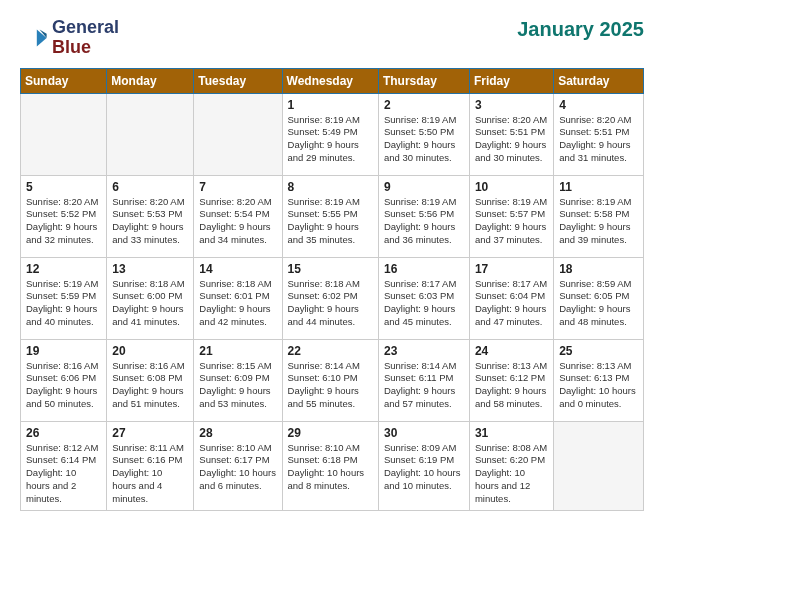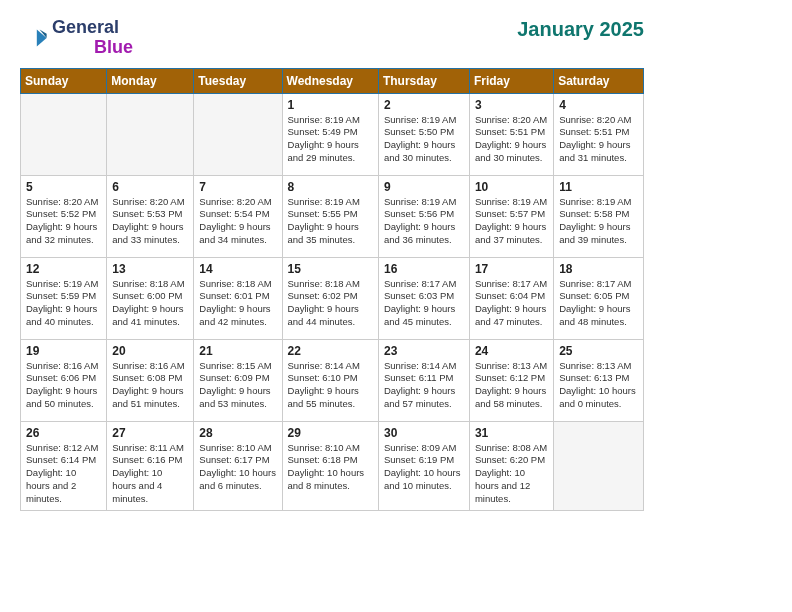--- a/index.html
+++ b/index.html
@@ -25,21 +25,21 @@
       display: flex;
       align-items: center;
       gap: 4px;
     }
     .logo-text {
       font-size: 18px;
       font-weight: bold;
       line-height: 1.1;
     }
     .logo-general { color: #2c3e6b; }
-    .logo-blue { color: #a21caf; margin-left: 42px; }
+    .logo-blue { color: #7f1d1d; }
     .logo-icon {
       width: 28px;
       height: 28px;
     }
     .title-block {
       text-align: right;
     }
     .title-block h1 {
       font-size: 20px;
       color: #0f766e;
@@ -245,21 +245,21 @@
           </td>
           <td>
             <span class="day-num">17</span>
             <div class="day-info">Sunrise: 8:17 AM
 Sunset: 6:04 PM
 Daylight: 9 hours
 and 47 minutes.</div>
           </td>
           <td>
             <span class="day-num">18</span>
-            <div class="day-info">Sunrise: 8:17 AM
+            <div class="day-info">Sunrise: 8:59 AM
 Sunset: 6:05 PM
 Daylight: 9 hours
 and 48 minutes.</div>
           </td>
         </tr>
         <tr>
           <td>
             <span class="day-num">19</span>
             <div class="day-info">Sunrise: 8:16 AM
 Sunset: 6:06 PM

